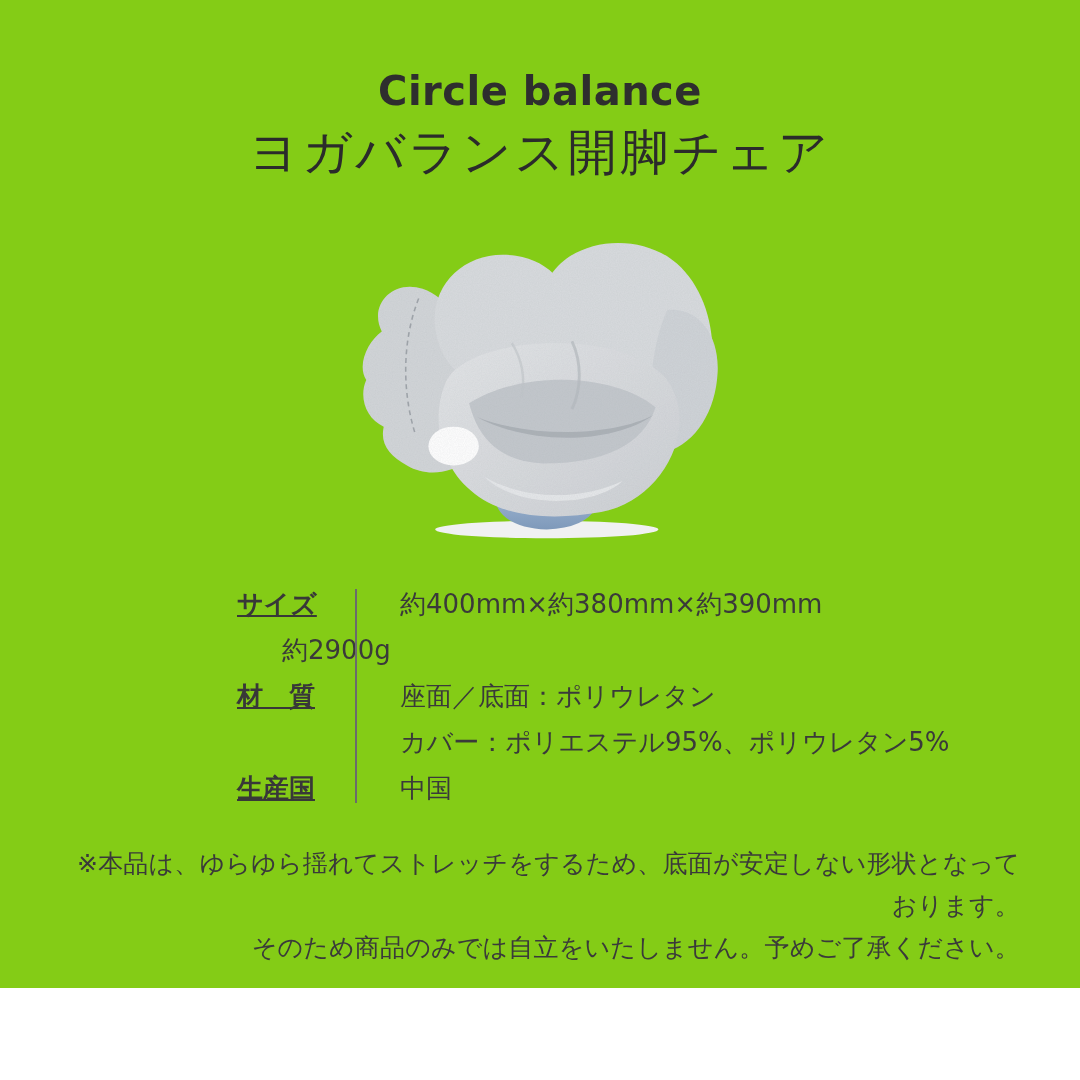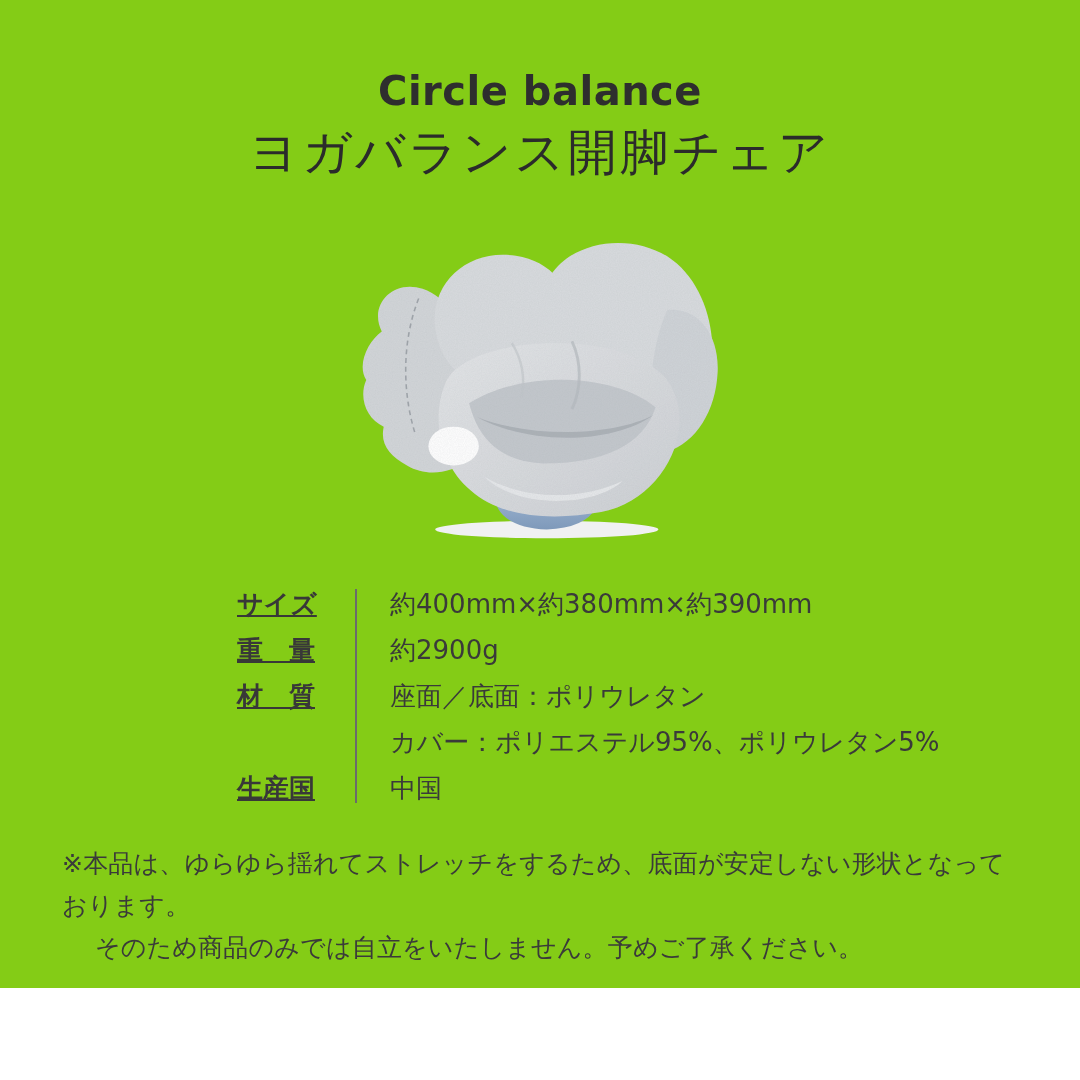--- a/index.html
+++ b/index.html
@@ -61,32 +61,33 @@
   .spec-label {
     flex: 0 0 118px;
     font-size: 26px;
     font-weight: 600;
     color: #383838;
     line-height: 46px;
     white-space: nowrap;
     text-decoration: underline;
   }
   .spec-values {
-    padding-left: 35px;
+    padding-left: 45px;
   }
   .spec-value {
     font-size: 26px;
     font-weight: 400;
     color: #3a3a3a;
     line-height: 46px;
     white-space: nowrap;
   }
   
   .footnote {
     margin: 32px 60px 16px 62px;
+    text-align: right;
   }
   .footnote p {
     margin: 0;
     font-size: 25px;
     line-height: 42px;
     color: #3a3a3a;
     letter-spacing: 0.2px;
   }
   .footnote p.indent {
     padding-left: 33px;
@@ -150,21 +151,20 @@
     <div class="divider"></div>
 
     <div class="spec-row">
       <div class="spec-label">サイズ</div>
       <div class="spec-values">
         <div class="spec-value">約400mm×約380mm×約390mm</div>
       </div>
     </div>
 
     <div class="spec-row">
-      <div class="spec-label">重　量</div>
       <div class="spec-values">
         <div class="spec-value">約2900g</div>
       </div>
     </div>
 
     <div class="spec-row">
       <div class="spec-label">材　質</div>
       <div class="spec-values">
         <div class="spec-value">座面／底面：ポリウレタン</div>
         <div class="spec-value">カバー：ポリエステル95%、ポリウレタン5%</div>

